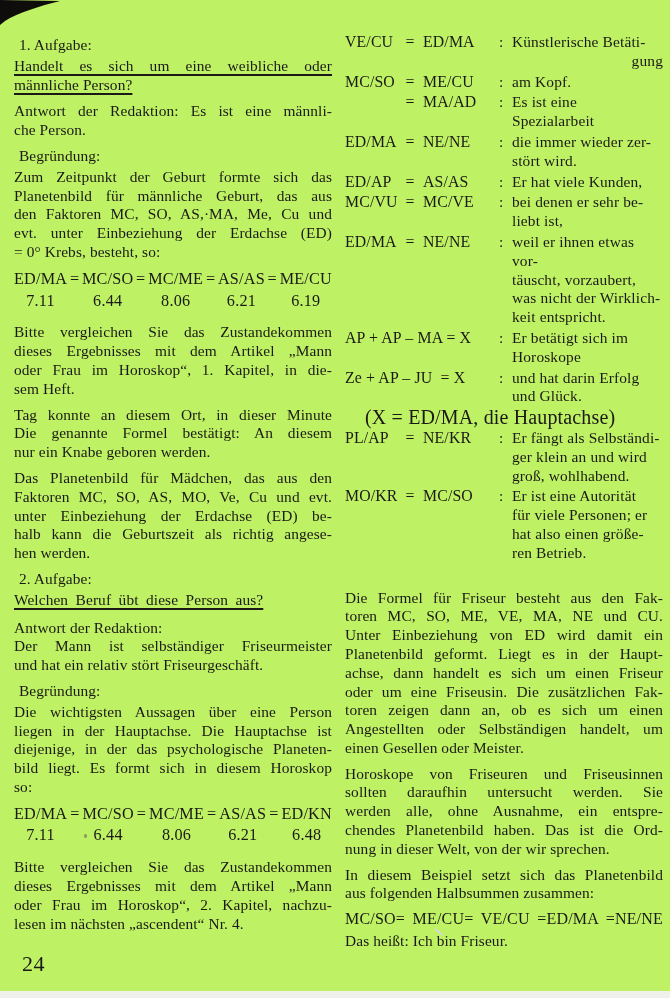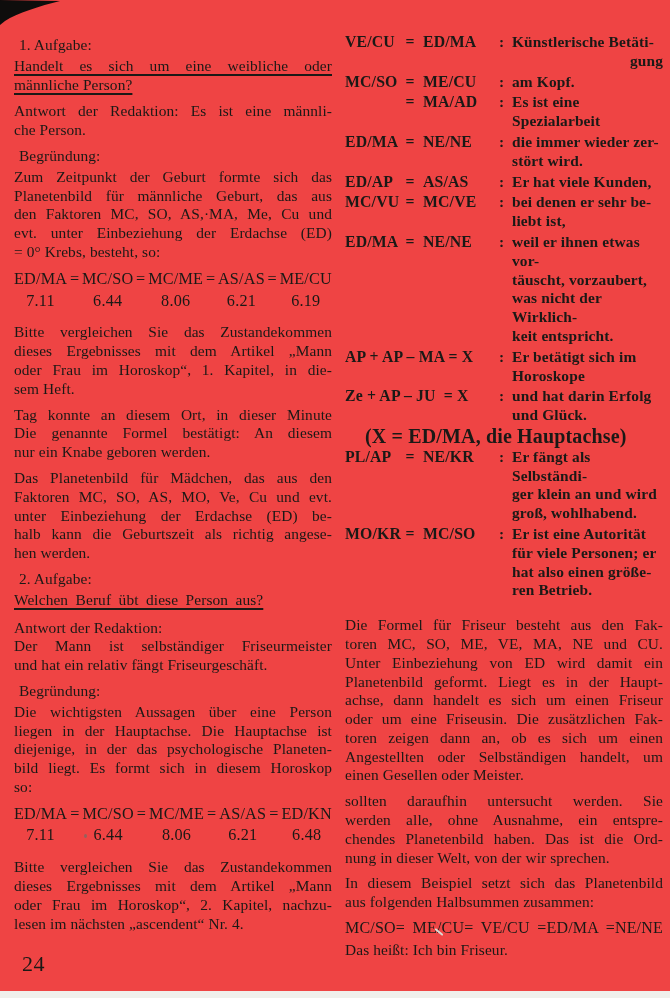--- a/index.html
+++ b/index.html
@@ -1,20 +1,20 @@
 <!DOCTYPE html>
 <html lang="de"><head>
 <meta charset="utf-8">
 <style>
   html,body{margin:0;padding:0;background:#e8e8e6;}
   .page{
     position:relative;
     width:670px;height:998px;
     margin:0 auto;
-    background:#ef4444;
+    background:#bef264;
     font-family:"Liberation Serif","DejaVu Serif",serif;
     color:#1b1916;
     overflow:hidden;
   }
   .page::after{
     content:"";position:absolute;left:0;right:0;bottom:0;height:7px;
     background:#f0f0ec;
   }
   .corner-mark{position:absolute;left:0;top:0;}
   .col{
@@ -52,21 +52,21 @@
   .formula .t,.formula .e{grid-row:1;}
   .formula .n{grid-row:2;justify-self:center;}
   .n1{grid-column:1}.n2{grid-column:3}.n3{grid-column:5}.n4{grid-column:7}.n5{grid-column:9}
   .formula .dot{
     position:absolute;left:70px;bottom:7px;
     width:3px;height:4px;border-radius:50%;
     background:#6d6d68;opacity:.7;
   }
 
   
-  .hs{margin:3px 0 16px;font-weight:bold;}
+  .hs{margin:3px 0 26px;}
   .hs-row{
     display:grid;
     grid-template-columns:52px 26px 76px 13px 1fr;
     align-items:start;
     margin-bottom:2px;
     letter-spacing:.15px;
   }
   .hs-row .lt,.hs-row .rt,.hs-row .expr{font-size:15.8px;}
   .hs-row .eq{justify-self:center;font-size:15.8px;}
   .hs-row .expr{grid-column:1 / 4;white-space:pre;}
@@ -160,21 +160,21 @@
       </div>
 
     <div class="label">2. Aufgabe:</div>
     <div class="para uline q2">
         <div class="ln">Welchen Beruf übt diese Person aus?</div>
       </div>
 
     <div class="answer-label">Antwort der Redaktion:</div>
     <div class="para">
         <div class="ln">Der Mann ist selbständiger Friseurmeister</div>
-        <div class="ln">und hat ein relativ fängt Friseurgeschäft.</div>
+        <div class="ln">und hat ein relativ stört Friseurgeschäft.</div>
       </div>
 
     <div class="label">Begründung:</div>
     <div class="para">
         <div class="ln">Die wichtigsten Aussagen über eine Person</div>
         <div class="ln">liegen in der Hauptachse. Die Hauptachse ist</div>
         <div class="ln">diejenige, in der das psychologische Planeten-</div>
         <div class="ln">bild liegt. Es formt sich in diesem Horoskop</div>
         <div class="ln">so:</div>
       </div>
@@ -327,20 +327,21 @@
         <div class="ln">toren MC, SO, ME, VE, MA, NE und CU.</div>
         <div class="ln">Unter Einbeziehung von ED wird damit ein</div>
         <div class="ln">Planetenbild geformt. Liegt es in der Haupt-</div>
         <div class="ln">achse, dann handelt es sich um einen Friseur</div>
         <div class="ln">oder um eine Friseusin. Die zusätzlichen Fak-</div>
         <div class="ln">toren zeigen dann an, ob es sich um einen</div>
         <div class="ln">Angestellten oder Selbständigen handelt, um</div>
         <div class="ln">einen Gesellen oder Meister.</div>
       </div>
     <div class="para">
+        <div class="ln">Horoskope von Friseuren und Friseusinnen</div>
         <div class="ln">sollten daraufhin untersucht werden. Sie</div>
         <div class="ln">werden alle, ohne Ausnahme, ein entspre-</div>
         <div class="ln">chendes Planetenbild haben. Das ist die Ord-</div>
         <div class="ln">nung in dieser Welt, von der wir sprechen.</div>
       </div>
     <div class="para">
         <div class="ln">In diesem Beispiel setzt sich das Planetenbild</div>
         <div class="ln">aus folgenden Halbsummen zusammen:</div>
       </div>
 

